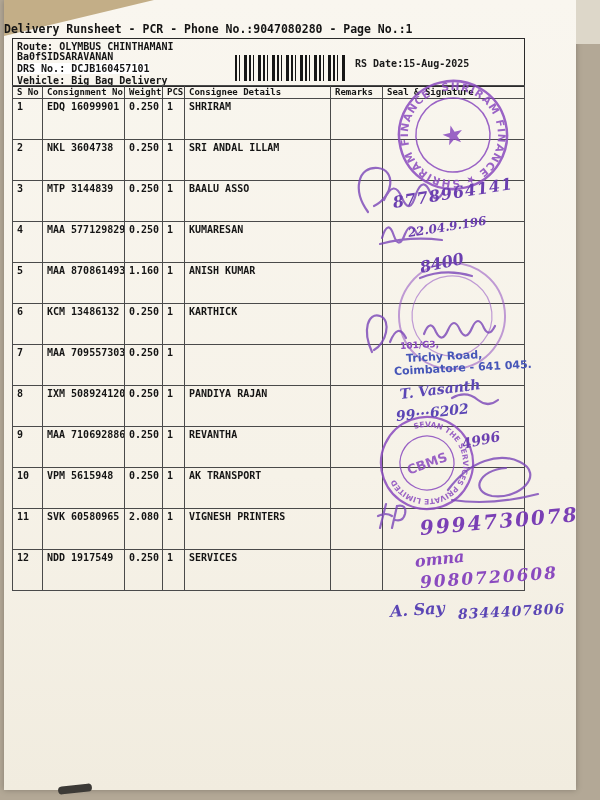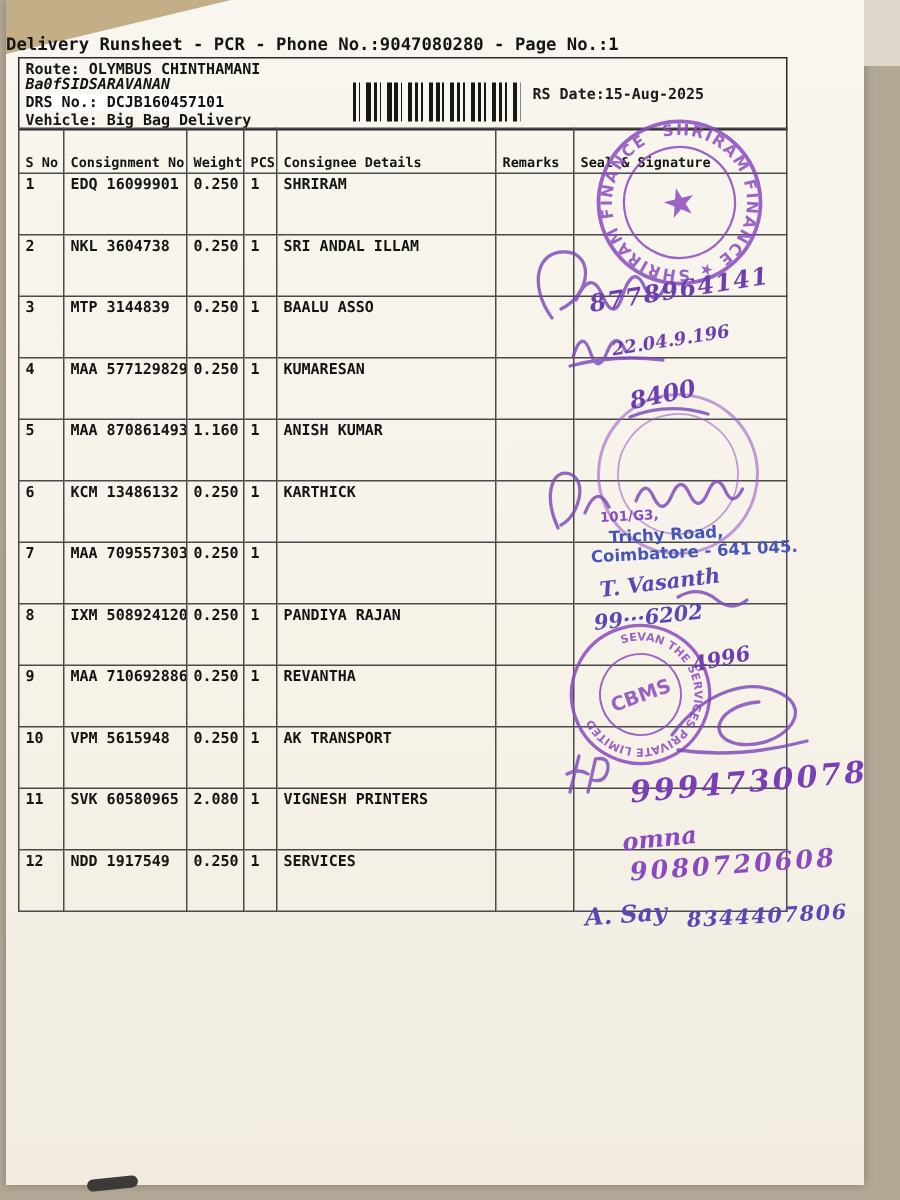--- a/index.html
+++ b/index.html
@@ -22,36 +22,36 @@
   .doc-title{
     position:absolute;left:0;top:7px;width:572px;text-align:center;
     font-weight:bold;font-size:12px;letter-spacing:.5px;color:#141414;
   }
   .doc-subtitle{
     position:absolute;left:0;top:22px;width:572px;
     font-weight:bold;font-size:11.5px;color:#141414;
   }
   .info-box{position:absolute;left:8px;top:38px;width:511px;height:47px;border:1.5px solid #2a2a2a;}
   .info-line{position:absolute;left:4px;font-size:10px;font-weight:bold;color:#141414;white-space:pre;text-align:center;}
-  .i-route{top:2px;} .i-staff{top:12px;font-style:italic;} .i-drs{top:24px;background:#fff;} .i-vehicle{top:36px;}
+  .i-route{top:2px;} .i-staff{top:12px;} .i-drs{top:24px;background:#fff;} .i-vehicle{top:36px;text-decoration:underline;}
   .barcode{
     position:absolute;left:222px;top:16px;width:112px;height:26px;
     background:repeating-linear-gradient(90deg,#161616 0 2px,transparent 2px 4px,#161616 4px 5px,transparent 5px 9px,#161616 9px 12px,transparent 12px 14px);
   }
   .rs-date{position:absolute;left:342px;top:19px;font-size:10px;font-weight:bold;color:#1b1b1b;}
   table.runsheet{
     position:absolute;left:8px;top:85px;width:512px;
     border-collapse:collapse;table-layout:fixed;
     font-size:10px;font-weight:bold;color:#141414;
   }
   .runsheet th,.runsheet td{
     border:1px solid #4a4a4a;vertical-align:top;text-align:left;
     padding:2px 0 0 4px;overflow:hidden;white-space:nowrap;
   }
-  .runsheet thead th{height:11px;font-size:9px;padding-top:18px;}
+  .runsheet thead th{height:11px;font-size:9px;padding-top:1px;}
   .runsheet tbody td{height:38px;}
   .stamp{position:absolute;opacity:.85;}
   .stamp svg text{font-family:"DejaVu Sans",sans-serif;}
   .stamp-line{
     position:absolute;font-family:"DejaVu Sans",sans-serif;font-weight:bold;
     white-space:nowrap;transform-origin:left center;
   }
   .hw{
     position:absolute;font-family:"DejaVu Serif",serif;font-style:italic;font-weight:bold;
     white-space:nowrap;transform-origin:left center;

